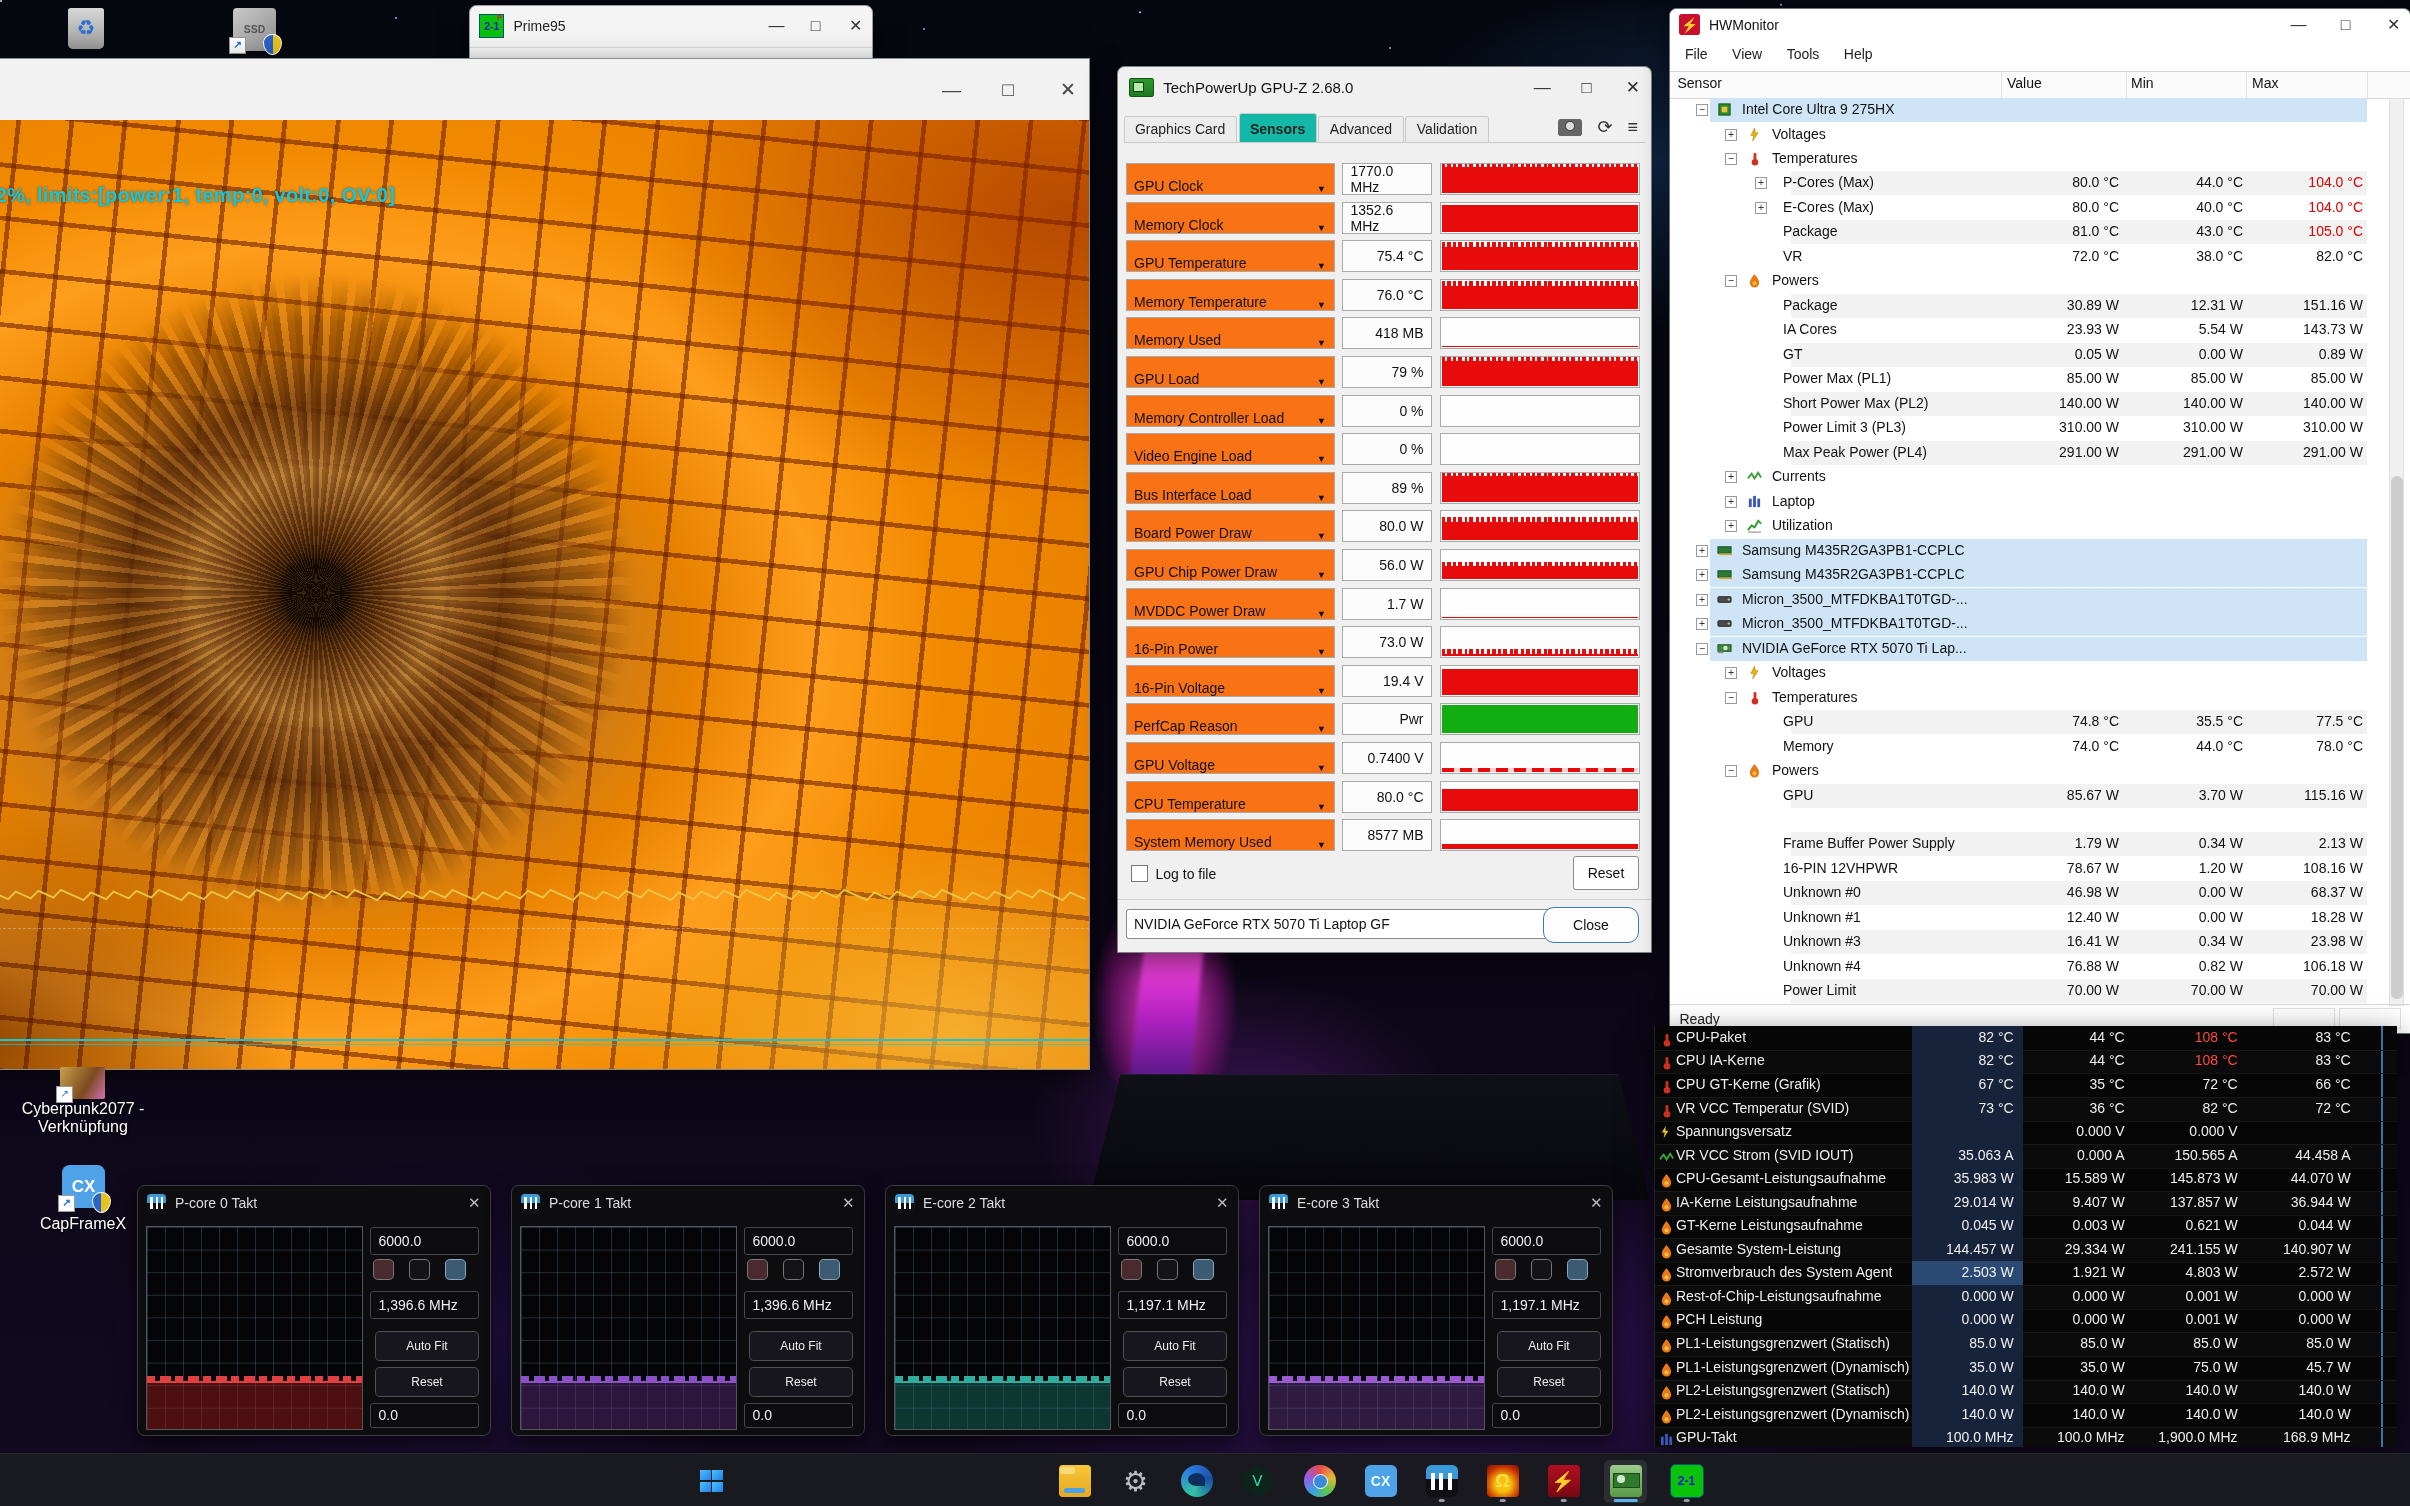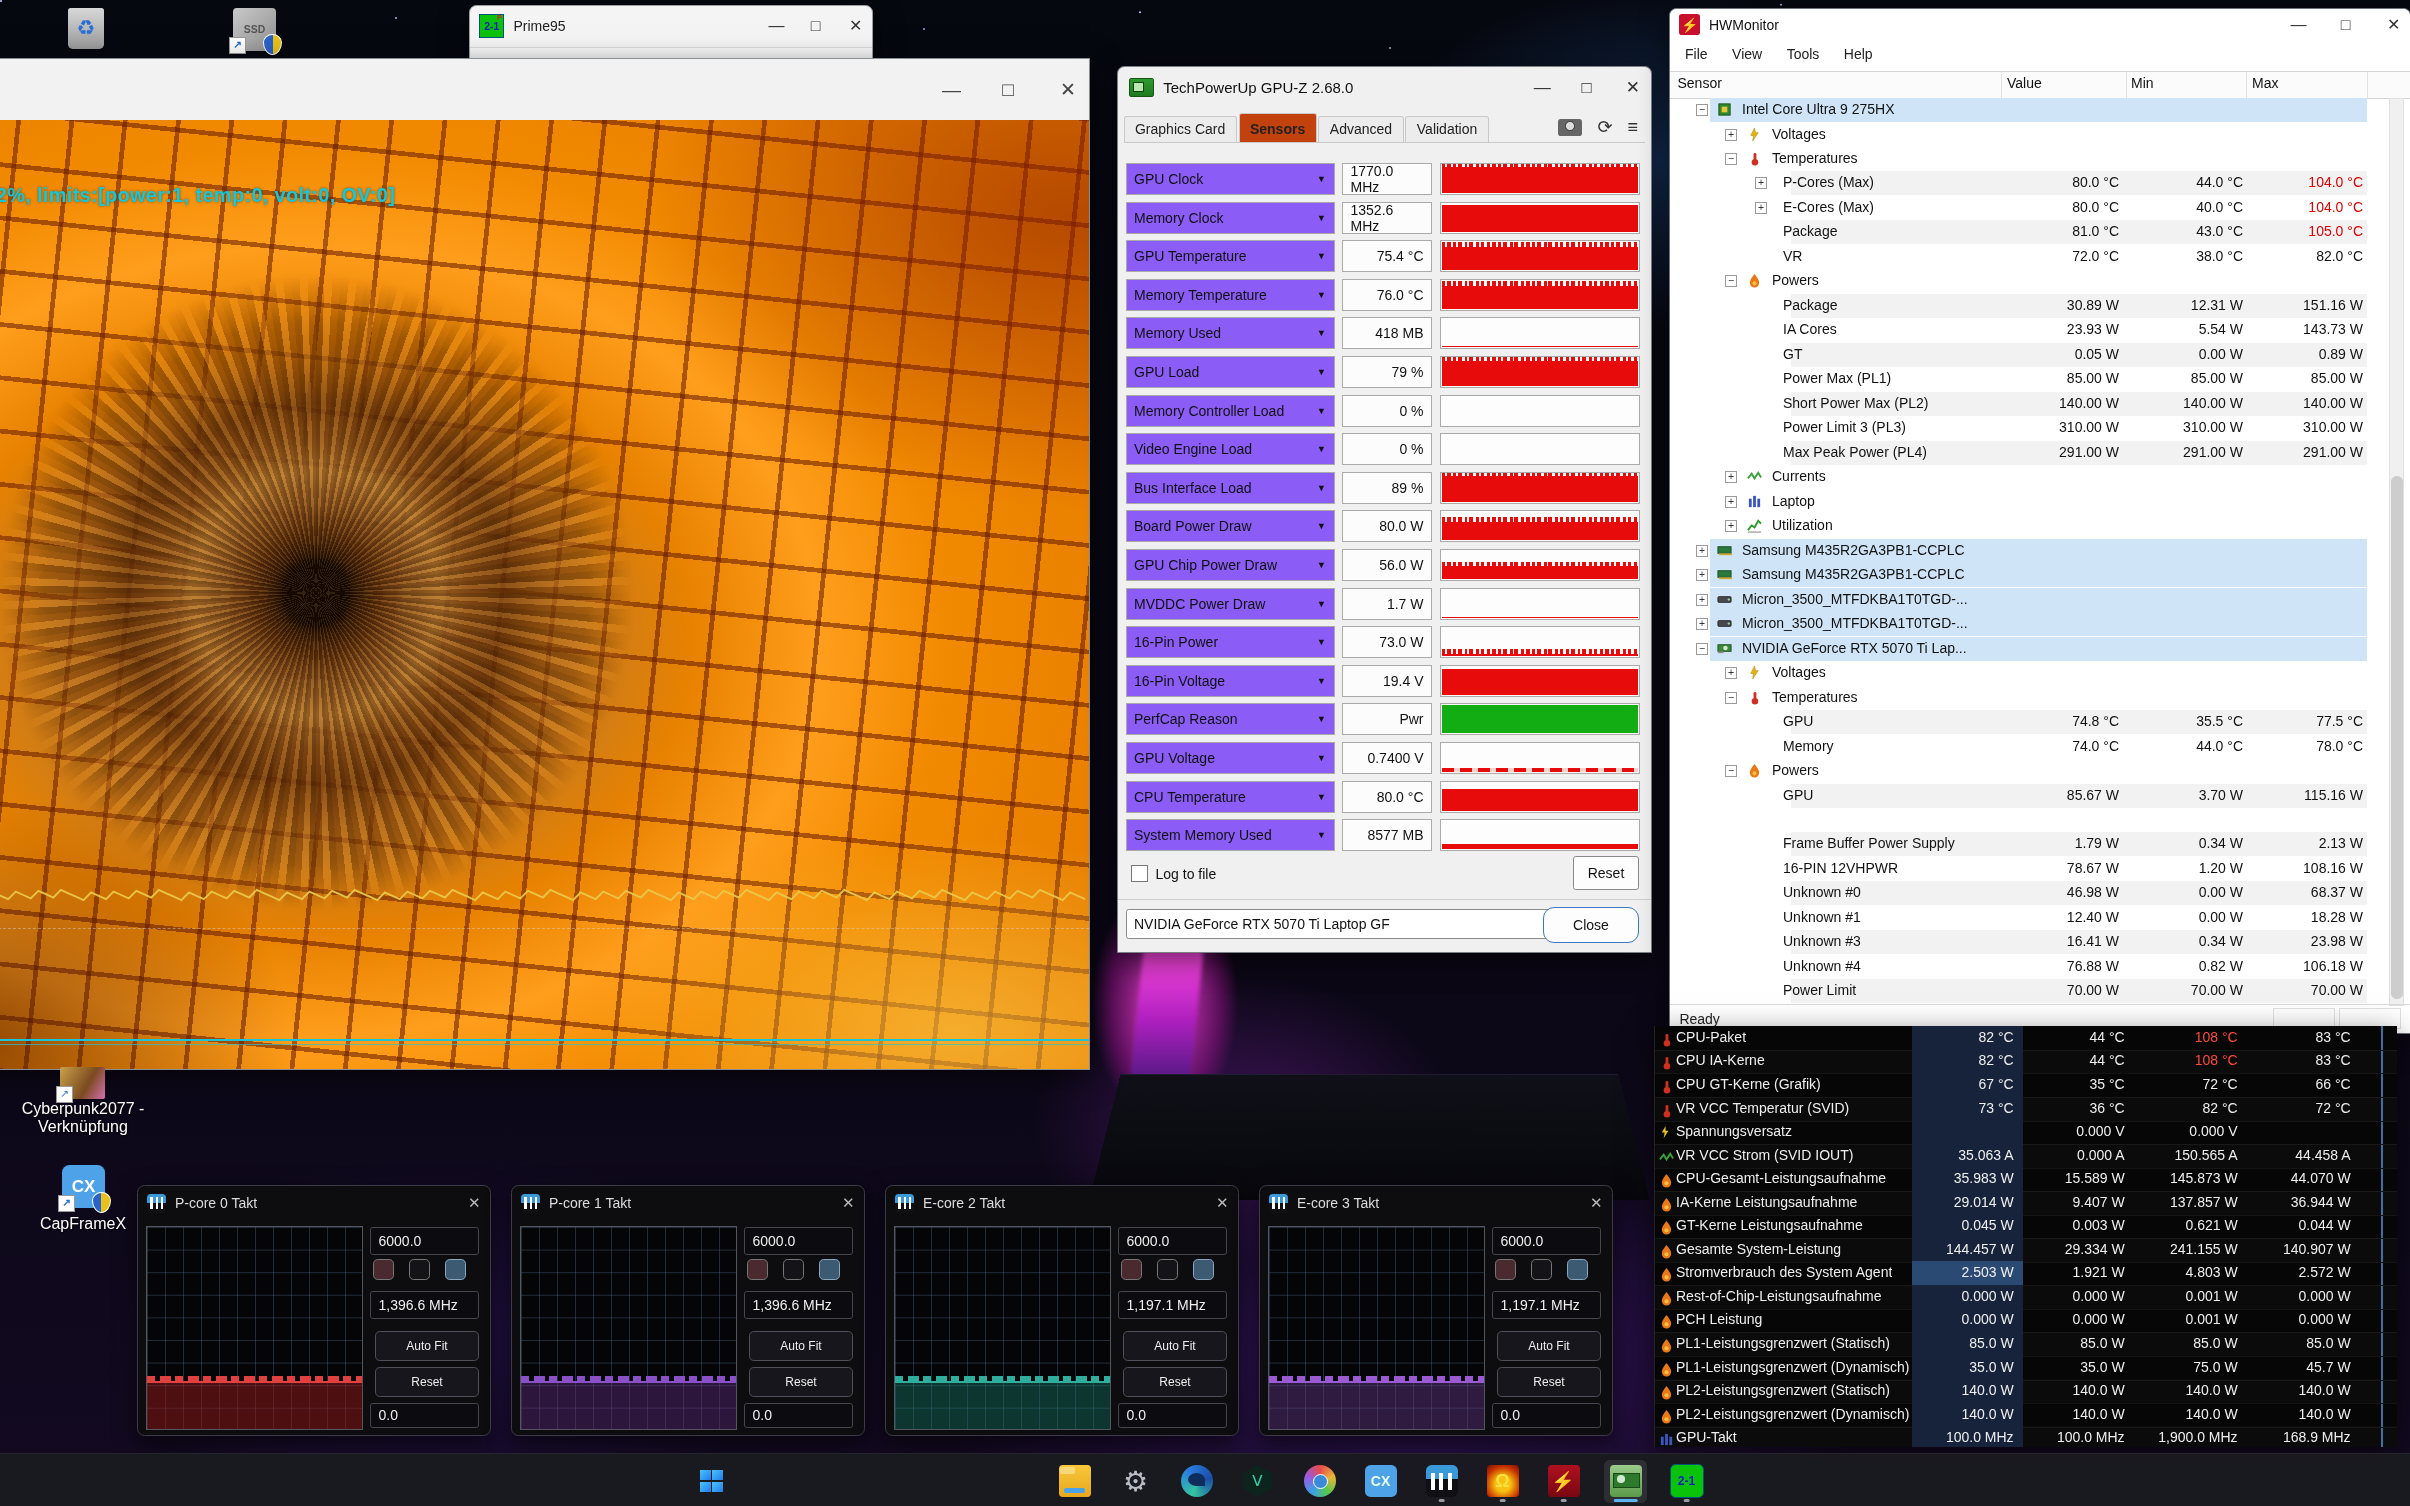--- a/index.html
+++ b/index.html
@@ -65,29 +65,29 @@
   
   #gpuz{left:1117px;top:66px;width:533px;height:885px;background:#f0f0f0;border:0.9px solid #7b8087;border-radius:7.5px 7.5px 0 0;}
   #gz-bar{height:41px;display:flex;align-items:center;padding:0 11.3px;}
   #gz-icon{width:22.6px;height:17px;background:linear-gradient(#2d9a2d,#1f7a1f);border:0.9px solid #145514;border-radius:1.9px;position:relative;}
   #gz-icon::after{content:"";position:absolute;left:2.8px;top:2.8px;width:8.5px;height:8.5px;background:#bde7b0;border:0.9px solid #0a420a;}
   #gz-title{margin-left:9.4px;font-size:15px;color:#111;}
   #gz-bar .sp{flex:1;}
   #gz-bar .ctl{margin-left:32px;font-size:17px;}
   #gz-tabs{position:absolute;left:5.6px;top:45px;right:5.6px;height:30px;display:flex;align-items:flex-end;border-bottom:0.9px solid #c9c9c9;}
   .gz-tab{padding:4.7px 10.4px;font-size:14px;color:#222;background:#ececec;border:0.9px solid #c9c9c9;border-bottom:none;margin-right:1.9px;border-radius:2.8px 2.8px 0 0;}
-  .gz-tab.active{background:#c2410c;padding-top:7.5px;font-weight:bold;}
+  .gz-tab.active{background:#14b8a6;padding-top:7.5px;font-weight:bold;}
   #gz-tools{position:absolute;right:13px;top:49px;display:flex;gap:15px;align-items:center;}
   .gz-tool{font-size:18px;color:#333;}
   #gz-cam{width:24.5px;height:17px;background:#666;border-radius:2.8px;position:relative;}
   #gz-cam::after{content:"";position:absolute;left:7.5px;top:2.8px;width:9.4px;height:9.4px;border-radius:50%;background:#ddd;border:1.9px solid #333;box-sizing:border-box;}
   #gz-rows{position:absolute;left:0;top:94px;right:0;}
   .gz-row{position:absolute;left:0;right:0;height:39px;}
-  .gz-label{position:absolute;left:7.5px;top:1.9px;width:209px;height:32px;background:#8b5cf6;border:0.9px solid #aaa;
-    display:flex;align-items:center;font-size:14px;color:#111;padding:0 7.5px;box-sizing:border-box;}
+  .gz-label{position:absolute;left:7.5px;top:1.9px;width:209px;height:32px;background:#f97316;border:0.9px solid #aaa;
+    display:flex;align-items:flex-end;font-size:14px;color:#111;padding:0 7.5px;box-sizing:border-box;}
   .gz-label .arr{margin-left:auto;font-size:9.4px;color:#111;}
   .gz-val{position:absolute;left:224px;top:1.9px;width:90px;height:32px;background:#fcfcfc;border:0.9px solid #aaa;
     display:flex;align-items:center;justify-content:flex-end;font-size:14px;color:#111;padding:0 7.5px;box-sizing:border-box;}
   .gz-graph{position:absolute;left:322px;top:1.9px;width:200px;height:32px;background:#fdfdfd;border:0.9px solid #aaa;box-sizing:border-box;overflow:hidden;}
   .gz-fill{position:absolute;left:0.9px;right:0.9px;bottom:0.9px;background:#e80b0b;}
   .gz-fill.jag::before{content:"";position:absolute;top:-4.7px;left:0;right:0;height:4.7px;
     background:repeating-linear-gradient(90deg,#e80b0b 0 2.8px,transparent 2.8px 4.7px,#e80b0b 4.7px 8.5px,transparent 8.5px 11.3px);}
   .gz-fill.dash{background:repeating-linear-gradient(90deg,#e80b0b 0 12.2px, rgba(232,11,11,.18) 12.2px 18px);}
   .gz-fill.green{background:#12ad12;}
   #gz-footer-check{position:absolute;left:13px;top:798px;display:flex;align-items:center;font-size:14px;color:#111;}

